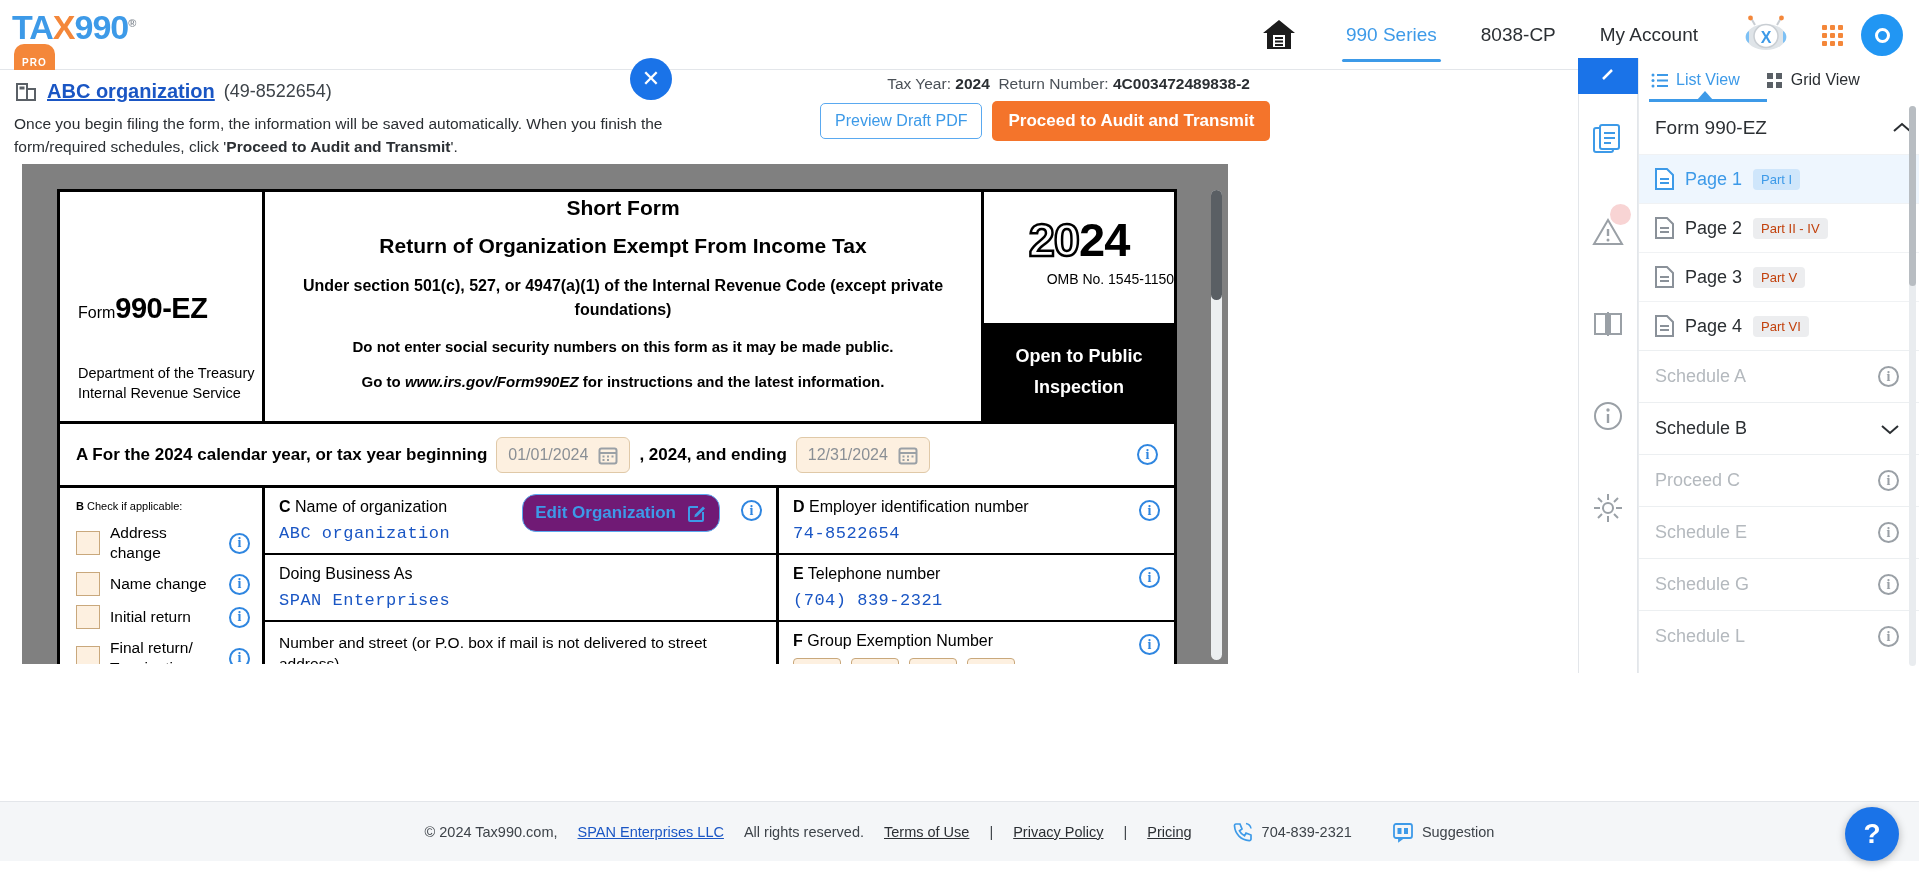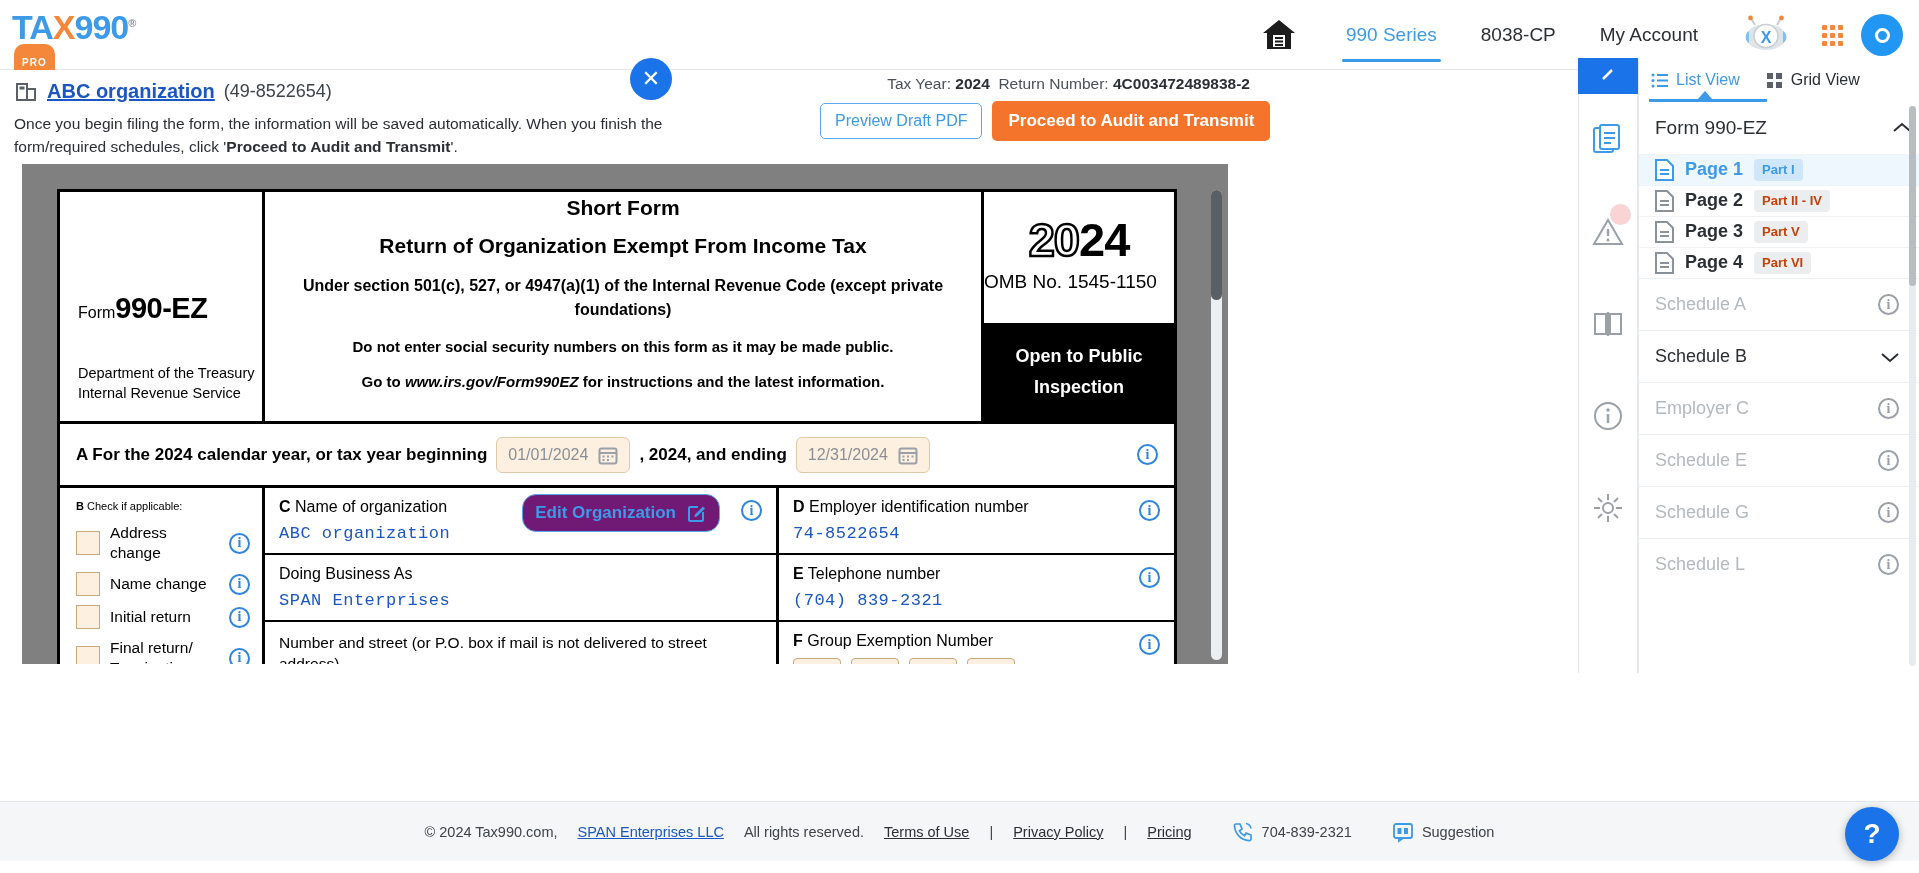--- a/index.html
+++ b/index.html
@@ -104,21 +104,21 @@
   .fh-mid { flex: 1; border-right: 3px solid #000; text-align: center; padding: 4px 22px 0; }
   .fh-t1 { font-size: 21px; font-weight: 700; margin-bottom: 14px; }
   .fh-t2 { font-size: 21px; font-weight: 700; margin-bottom: 16px; }
   .fh-t3 { font-size: 16px; font-weight: 700; line-height: 24px; margin-bottom: 16px; }
   .fh-t4 { font-size: 15px; font-weight: 700; margin-bottom: 18px; }
   .fh-t5 { font-size: 15px; font-weight: 700; }
   .fh-t5 i { font-style: italic; }
   .fh-right { width: 190px; position: relative; }
   .fh-year { font-size: 47px; font-weight: 700; text-align: center; padding-top: 20px; letter-spacing: -1px; }
   .fh-year .hollow { -webkit-text-stroke: 2.5px #000; color: #fff; }
-  .fh-omb { font-size: 19px; text-align: left; margin-top: 4px; }
+  .fh-omb { font-size: 14px; text-align: right; margin-top: 4px; }
   .fh-open {
     position: absolute; left: 0; right: 0; bottom: 0; height: 98px; background: #000; color: #fff;
     font-size: 18px; font-weight: 700; display: flex; flex-direction: column;
     align-items: center; justify-content: center; gap: 10px;
   }
 
   
   .rowA { height: 64px; border-bottom: 3px solid #000; display: flex; align-items: center; padding: 0 16px; position: relative; }
   .rowA-label { font-size: 17px; font-weight: 700; }
   .datefield {
@@ -179,22 +179,22 @@
   .tab-underline { position: absolute; left: 10px; bottom: 0; width: 118px; height: 3px; background: #3d9ae8; }
   .tab-caret { position: absolute; left: 58px; bottom: 2px; width: 0; height: 0; border-left: 8px solid transparent; border-right: 8px solid transparent; border-bottom: 9px solid #3d9ae8; }
   .panel-body { position: relative; height: 571px; overflow: hidden; background: #fff; }
   .p-scroll-track { position: absolute; right: 3px; top: 4px; width: 7px; height: 560px; background: #e9ecef; border-radius: 4px; }
   .p-scroll-thumb { position: absolute; right: 3px; top: 4px; width: 7px; height: 180px; background: #b8bdc2; border-radius: 4px; cursor: pointer; }
   .p-head {
     display: flex; align-items: center; justify-content: space-between;
     padding: 15px 8px 15px 16px; font-size: 19px; color: #2b2f33; cursor: pointer;
   }
   .p-item {
-    display: flex; gap: 11px; padding: 4px 16px; cursor: pointer; border-top: 1px solid #f0f2f4;
-    font-size: 18px; color: #2b2f33; font-weight: bold;
+    display: flex; align-items: center; gap: 11px; padding: 13px 16px; cursor: pointer; border-top: 1px solid #f0f2f4;
+    font-size: 18px; color: #2b2f33;
   }
   .p-item.sel { background: #eef6fe; color: #3d9ae8; }
   .p-tag { font-size: 13px; color: #c2410c; background: #ecedef; border-radius: 4px; padding: 3px 8px; }
   .p-item.sel .p-tag { background: #cfe6fb; color: #3d9ae8; }
   .p-sched {
     display: flex; align-items: center; justify-content: space-between;
     padding: 15px 20px 15px 16px; font-size: 18px; border-top: 1px solid #eceff1; cursor: pointer;
   }
   .p-sched.dim { color: #b4b9be; }
   .p-sched.on { color: #2b2f33; }
@@ -606,21 +606,21 @@
       </div>
       <div class="p-sched on">
         <span>Schedule B</span>
         <span class="chev">
           <svg width="18" height="12" viewBox="0 0 18 12">
               <path d="M1 3 L9 10 L17 3" stroke="#2b2f33" stroke-width="2" fill="none"></path>
             </svg>
         </span>
       </div>
       <div class="p-sched dim">
-        <span>Employer C</span>
+        <span>Proceed C</span>
         <span class="info-i info-gray">i</span>
       </div>
       <div class="p-sched dim">
         <span>Schedule E</span>
         <span class="info-i info-gray">i</span>
       </div>
       <div class="p-sched dim">
         <span>Schedule G</span>
         <span class="info-i info-gray">i</span>
       </div>

